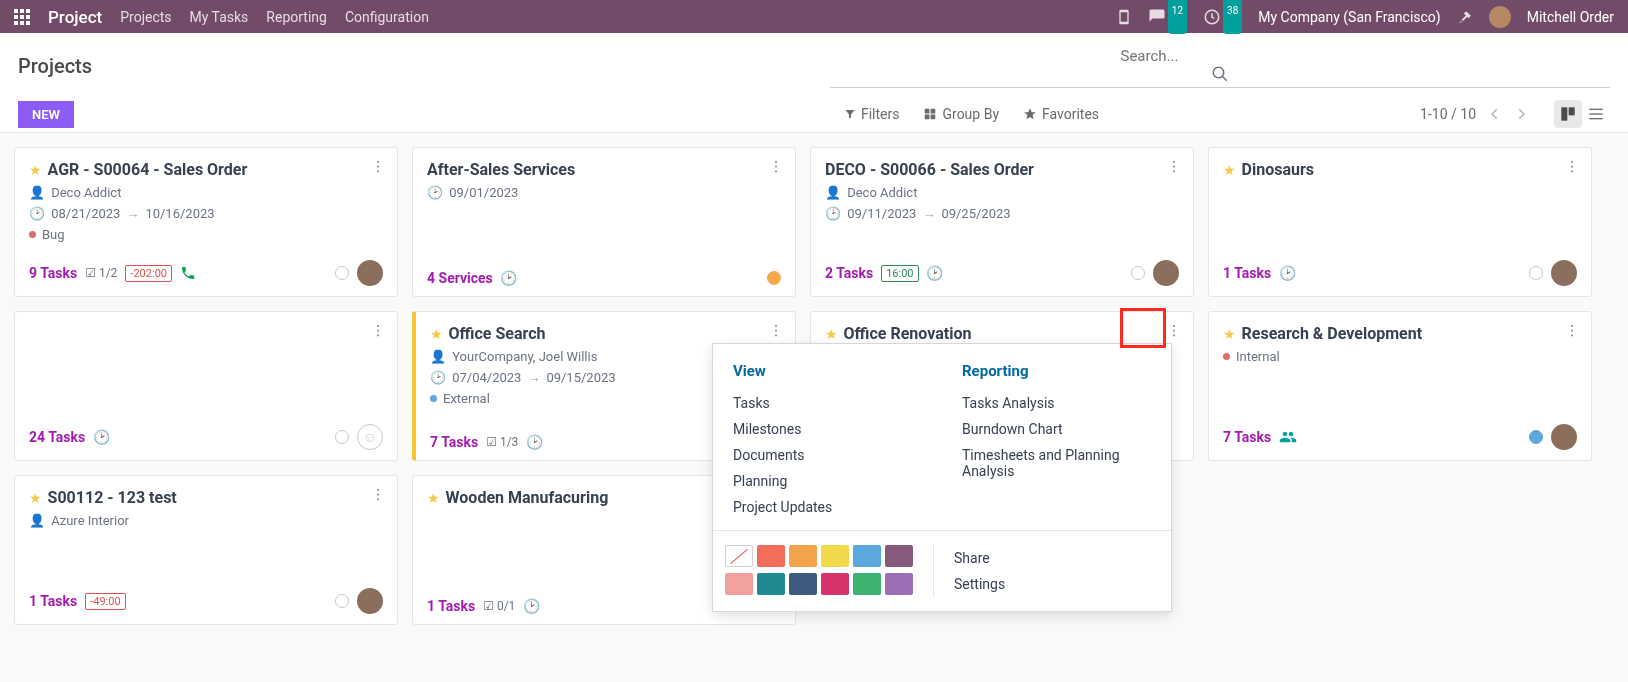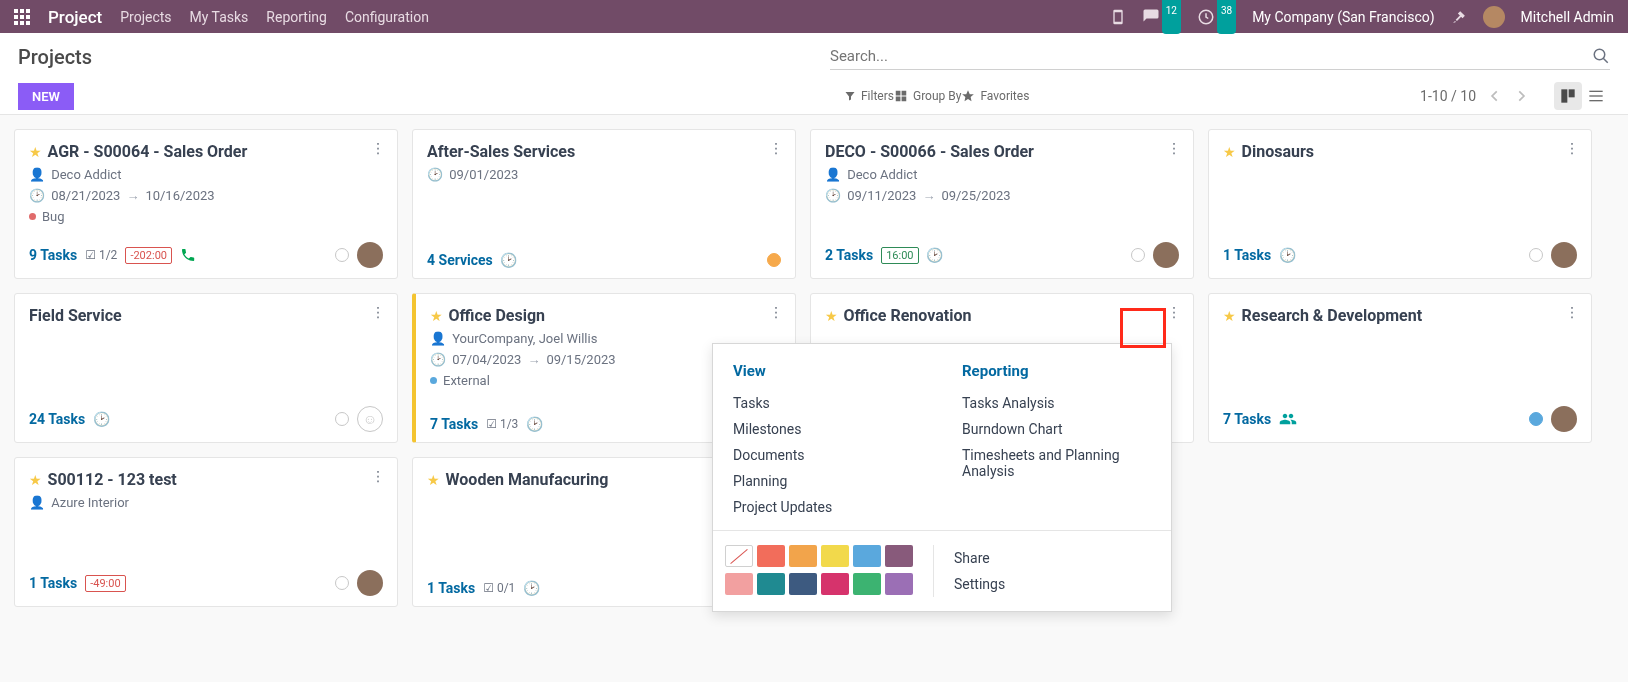--- a/index.html
+++ b/index.html
@@ -10,46 +10,46 @@
 .topnav .menu-item{font-size:14px;color:#e8dbe3;cursor:pointer;}
 .topnav .spacer{flex:1;}
 .topnav .right{display:flex;align-items:center;gap:16px;font-size:14px;}
 .topnav .badge-wrap{position:relative;display:inline-flex;align-items:center;}
 .topnav .badge{background:#00a09d;color:#fff;font-size:10px;padding:18px 4px;border-radius:4px;margin-left:2px;position:relative;top:-6px;}
 .topnav .avatar-small{width:22px;height:22px;border-radius:50%;background:#b58863;}
 .secondbar{background:#fff;padding:10px 18px 4px 18px;border-bottom:1px solid #e5e5e5;}
 .secondbar .row1{display:flex;align-items:center;}
 .secondbar h1{font-size:20px;font-weight:500;color:#4a4a4a;}
 .secondbar .row1 .spacer{flex:1;}
-.search-wrap{width:780px;display:flex;align-items:center;border-bottom:1px solid #d0d0d0;padding:4px 0;}
+.search-wrap{width:780px;display:flex;align-items:center;border-bottom:1px solid #d0d0d0;padding:4px 0;flex-direction:column;}
 .search-wrap input{border:none;outline:none;font-size:15px;flex:1;color:#6b7280;}
 .search-wrap .mag{color:#6b7280;}
 .secondbar .row2{display:flex;align-items:center;margin-top:12px;}
 .new-btn{background:#8b5cf6;color:#fff;border:none;padding:6px 14px;font-size:13px;font-weight:600;cursor:pointer;}
-.filter-group{display:flex;margin-left:auto;color:#6b6b6b;font-size:12px;}
+.filter-group{display:flex;gap:24px;margin-left:auto;color:#6b6b6b;font-size:14px;}
 .filter-group .fitem{display:inline-flex;align-items:center;gap:5px;cursor:pointer;}
 .pager-group{display:flex;align-items:center;gap:12px;margin-left:auto;color:#6b6b6b;font-size:14px;}
 .pager-arrow{color:#bdbdbd;}
 .view-toggle{display:flex;gap:0;margin-left:14px;}
 .vt-btn{width:28px;height:28px;display:flex;align-items:center;justify-content:center;color:#6b6b6b;cursor:pointer;}
 .vt-btn.active{background:#e8e8e8;border-radius:4px;}
 .kanban{padding:14px;display:grid;grid-template-columns:repeat(4,384px);gap:14px;align-content:start;}
 .card{background:#fff;border:1px solid #e5e5e5;border-radius:3px;position:relative;padding:12px 14px 10px 14px;display:flex;flex-direction:column;min-height:150px;}
 .card.stripe-yellow{border-left:4px solid #f4c430;}
 .card .title-row{display:flex;align-items:center;gap:6px;}
 .card .title{font-size:16px;font-weight:700;color:#374151;}
 .card .kebab{position:absolute;top:10px;right:12px;color:#6b7280;cursor:pointer;}
 .star{color:#f7c948;}
 .meta{color:#6b7280;font-size:13px;margin-top:6px;display:flex;align-items:center;gap:6px;}
 .arrow{color:#9ca3af;}
 .tagdot{width:7px;height:7px;border-radius:50%;display:inline-block;}
 .tag-red{background:#e06b6b;}
 .tag-blue{background:#5aa8dd;}
 .footer{margin-top:auto;padding-top:10px;display:flex;align-items:center;gap:8px;}
-.tasks{color:#0369a1;font-weight:700;font-size:14px;}
+.tasks{color:#a21caf;font-weight:700;font-size:14px;}
 .milestone{color:#6b7280;font-size:12px;display:inline-flex;align-items:center;gap:3px;}
 .timebox{border:1px solid;font-size:11px;padding:1px 4px;border-radius:2px;}
 .timebox.red{border-color:#d9534f;color:#d9534f;}
 .timebox.green{border-color:#2e8b57;color:#2e8b57;}
 .clock{color:#6b7280;}
 .phone{color:#00a651;}
 .right-icons{margin-left:auto;display:flex;align-items:center;gap:8px;}
 .status-circle{width:14px;height:14px;border-radius:50%;border:1.5px solid #c7c7c7;}
 .status-circle.orange{background:#f6a94b;border-color:#f6a94b;}
 .status-circle.blue{background:#5aa8dd;border-color:#5aa8dd;}
@@ -114,21 +114,21 @@
       <span class="badge">38</span>
     </span>
     <span>My Company (San Francisco)</span>
     <span>
       <svg width="16" height="16" viewBox="0 0 24 24" fill="#e8dbe3">
           <path d="M22 19l-9-9 3-3-1.5-1.5-1 1L11 4l-1 1 1 1-3 3-1-1-1 1 1.5 1.5L4 14l1 1 1-1 3 3-1 1 1 1 3-3 9 9z" opacity="0"></path>
           <path d="M13.8 3.2l7 7-3.5 3.5-7-7zM3 21l4.5-1.5L6 18 3 21zm4-5l7-7 2 2-7 7z"></path>
         </svg>
     </span>
     <span class="avatar-small"></span>
-    <span>Mitchell Admin</span>
+    <span>Mitchell Order</span>
   </div>
 </div>
 
 <div class="secondbar">
   <div class="row1">
     <h1>Projects</h1>
     <span class="spacer"></span>
     <div class="search-wrap">
       <input placeholder="Search..." style="">
       <span class="mag">
@@ -285,38 +285,35 @@
       <span class="clock">🕑</span>
       <div class="right-icons">
           <span class="status-circle"></span>
           <span class="avatar"></span>
         </div>
     </div>
   </div>
 
   <div class="card">
     <span class="kebab">⋮</span>
-    <div class="title-row">
-        <span class="title">Field Service</span>
-      </div>
     <div class="footer">
       <span class="tasks">24 Tasks</span>
       <span class="clock">🕑</span>
       <div class="right-icons">
           <span class="status-circle"></span>
           <span class="avatar smile">☺</span>
         </div>
     </div>
   </div>
 
   <div class="card stripe-yellow">
     <span class="kebab">⋮</span>
     <div class="title-row">
         <span class="star">★</span>
-        <span class="title">Office Design</span>
+        <span class="title">Office Search</span>
       </div>
     <div class="meta">
         <span>👤</span>
         <span>YourCompany, Joel Willis</span>
       </div>
     <div class="meta">
         <span class="clock">🕑</span>
         <span>07/04/2023</span>
         <span class="arrow">→</span>
         <span>09/15/2023</span>
@@ -338,20 +335,24 @@
         <span class="star">★</span>
         <span class="title">Office Renovation</span>
       </div>
   </div>
 
   <div class="card">
     <span class="kebab">⋮</span>
     <div class="title-row">
         <span class="star">★</span>
         <span class="title">Research &amp; Development</span>
+      </div>
+    <div class="meta">
+        <span class="tagdot tag-red"></span>
+        <span>Internal</span>
       </div>
     <div class="footer">
       <span class="tasks">7 Tasks</span>
       <span class="people-icon">
         <svg width="18" height="18" viewBox="0 0 24 24" fill="#00a09d">
             <path d="M16 11c1.7 0 3-1.3 3-3s-1.3-3-3-3-3 1.3-3 3 1.3 3 3 3zm-8 0c1.7 0 3-1.3 3-3S9.7 5 8 5 5 6.3 5 8s1.3 3 3 3zm0 2c-2.3 0-7 1.2-7 3.5V19h14v-2.5c0-2.3-4.7-3.5-7-3.5zm8 0c-.3 0-.6 0-1 .1 1.2.9 2 2 2 3.4V19h6v-2.5c0-2.3-4.7-3.5-7-3.5z"></path>
           </svg>
       </span>
       <div class="right-icons">
           <span class="status-circle blue"></span>

